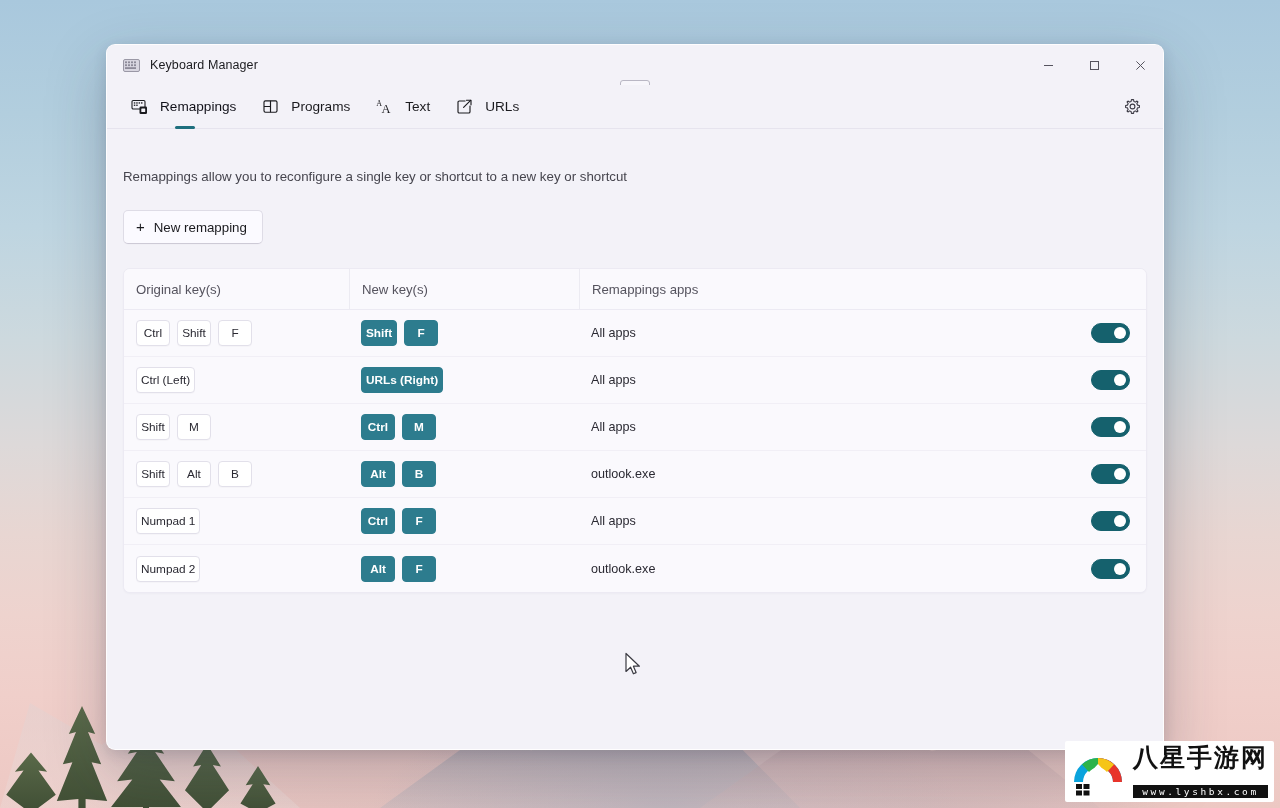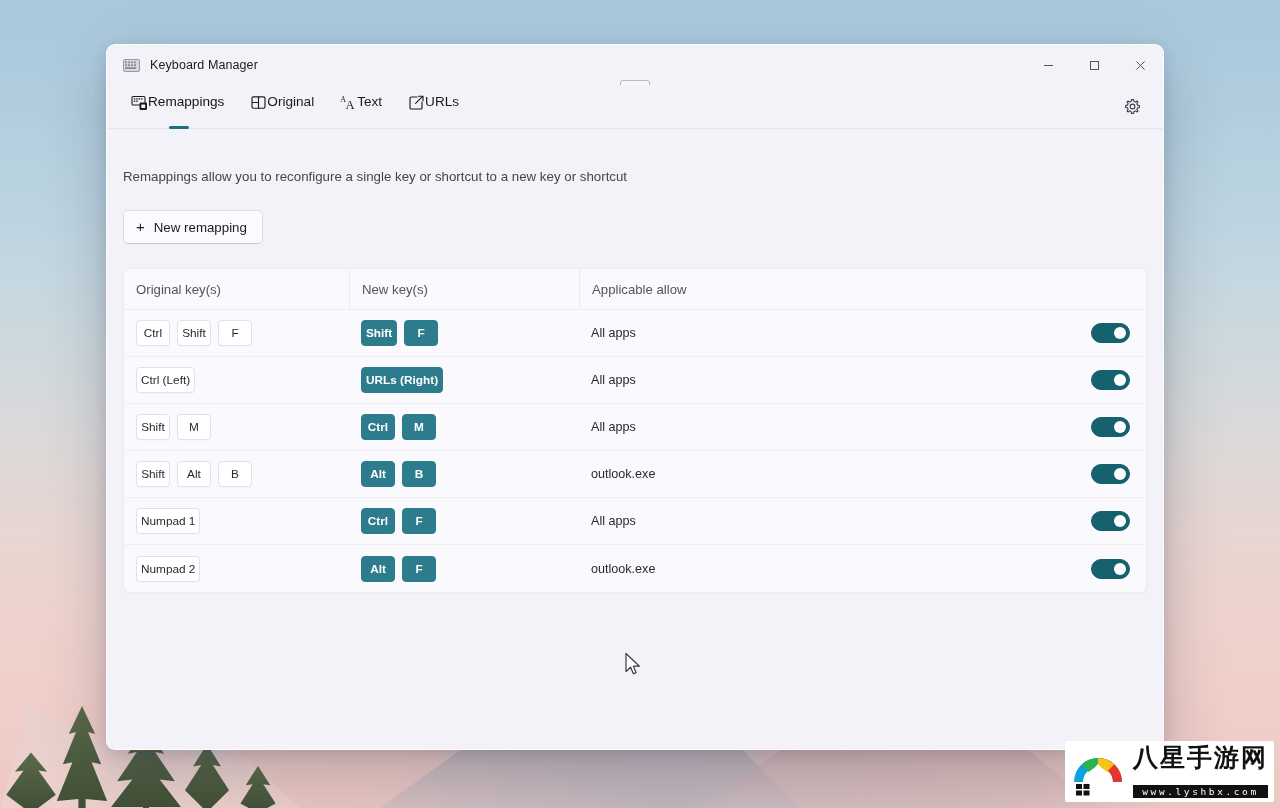--- a/index.html
+++ b/index.html
@@ -153,21 +153,22 @@
     flex: 0 0 44px;
     display: flex;
     align-items: center;
     padding: 0 16px;
     position: relative;
     background: #f3f2f8;
     border-bottom: 1px solid #e6e4ee;
   }
   .tab {
     display: flex;
-    gap: 0;
+    align-items: center;
+    gap: 12px;
     padding: 4px 10px 4px 8px;
     margin-right: 8px;
     position: relative;
     border-radius: 5px;
     cursor: default;
     height: 34px;
   }
   .tab-label {
     font-size: 13.6px;
     color: #1b1b1f;
@@ -455,21 +456,21 @@
       </div>
 
       <div class="tab">
         <span>
           <svg class="tab-icon" viewBox="0 0 17 17">
             <rect x="2" y="2.8" width="13" height="11.4" rx="1.4" fill="none" stroke="#1b1b1f" stroke-width="1.15"></rect>
             <line x1="8.5" y1="2.8" x2="8.5" y2="14.2" stroke="#1b1b1f" stroke-width="1.15"></line>
             <line x1="2" y1="8.5" x2="8.5" y2="8.5" stroke="#1b1b1f" stroke-width="1.15"></line>
           </svg>
         </span>
-        <span class="tab-label">Original</span>
+        <span class="tab-label">Programs</span>
 
       </div>
 
       <div class="tab">
         <span>
           <svg class="tab-icon" viewBox="0 0 17 17">
             <text x="0.2" y="8" font-family="Liberation Serif, serif" font-size="8" fill="#1b1b1f">A</text>
             <text x="5.4" y="14.6" font-family="Liberation Serif, serif" font-size="12.5" fill="#1b1b1f">A</text>
           </svg>
         </span>
@@ -511,21 +512,21 @@
 
       <div class="new-remap-btn">
         <span class="plus-icon">+</span>
         <span>New remapping</span>
       </div>
 
       <div class="table-card">
         <div class="thead">
           <div class="th col-orig">Original key(s)</div>
           <div class="th col-new">New key(s)</div>
-          <div class="th col-apps">Applicable allow</div>
+          <div class="th col-apps">Remappings apps</div>
         </div>
         <div id="rows-container">
             <div class="trow">
               <div class="cell cell-orig">
                 <span class="key-chip">Ctrl</span>
                 <span class="key-chip">Shift</span>
                 <span class="key-chip">F</span>
               </div>
               <div class="cell cell-new">
                 <span class="key-chip new">Shift</span>

